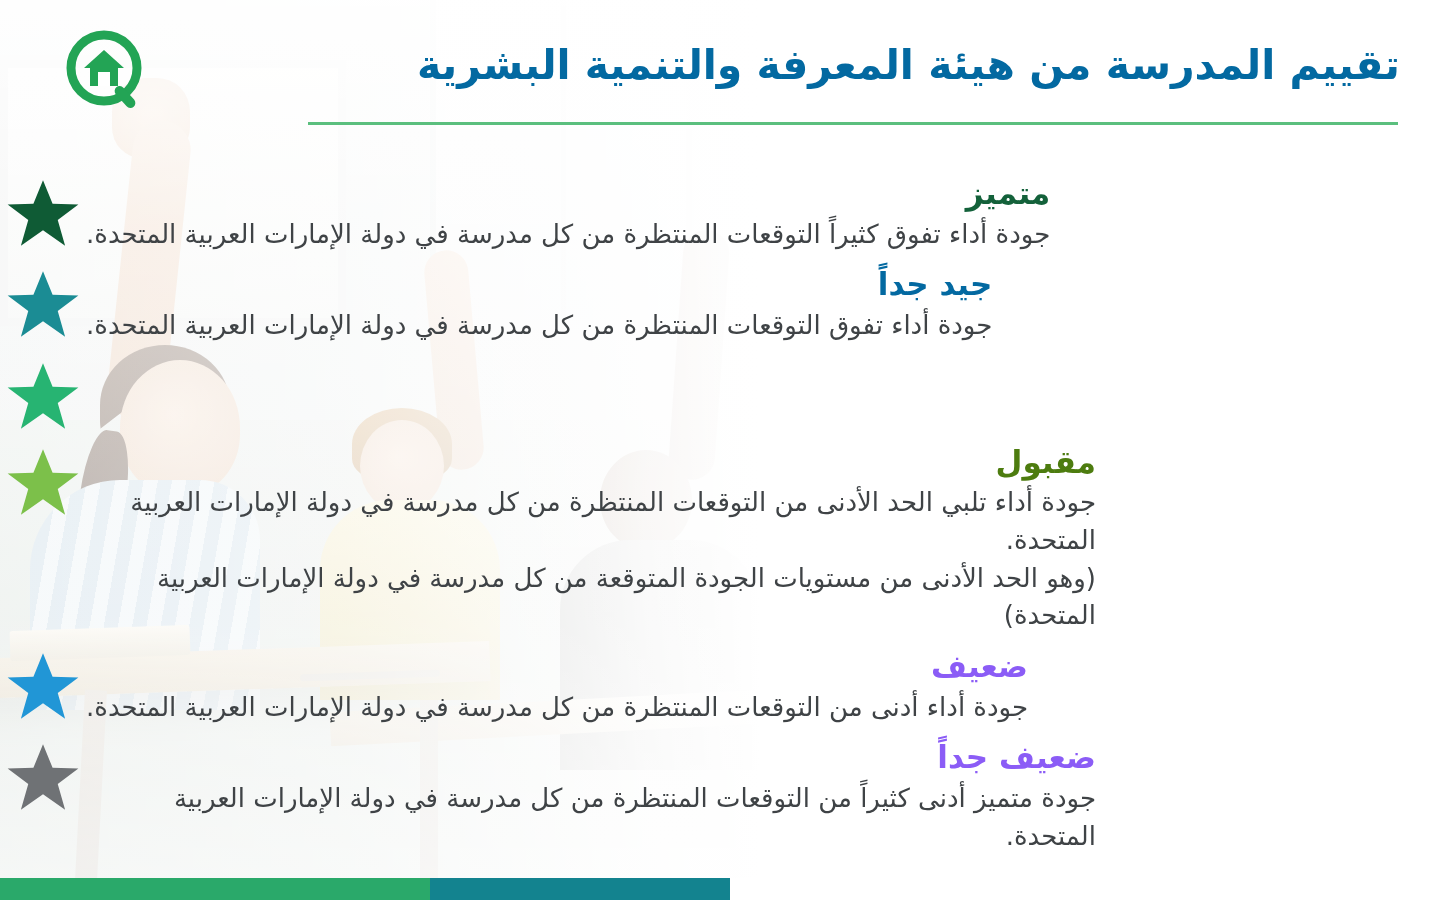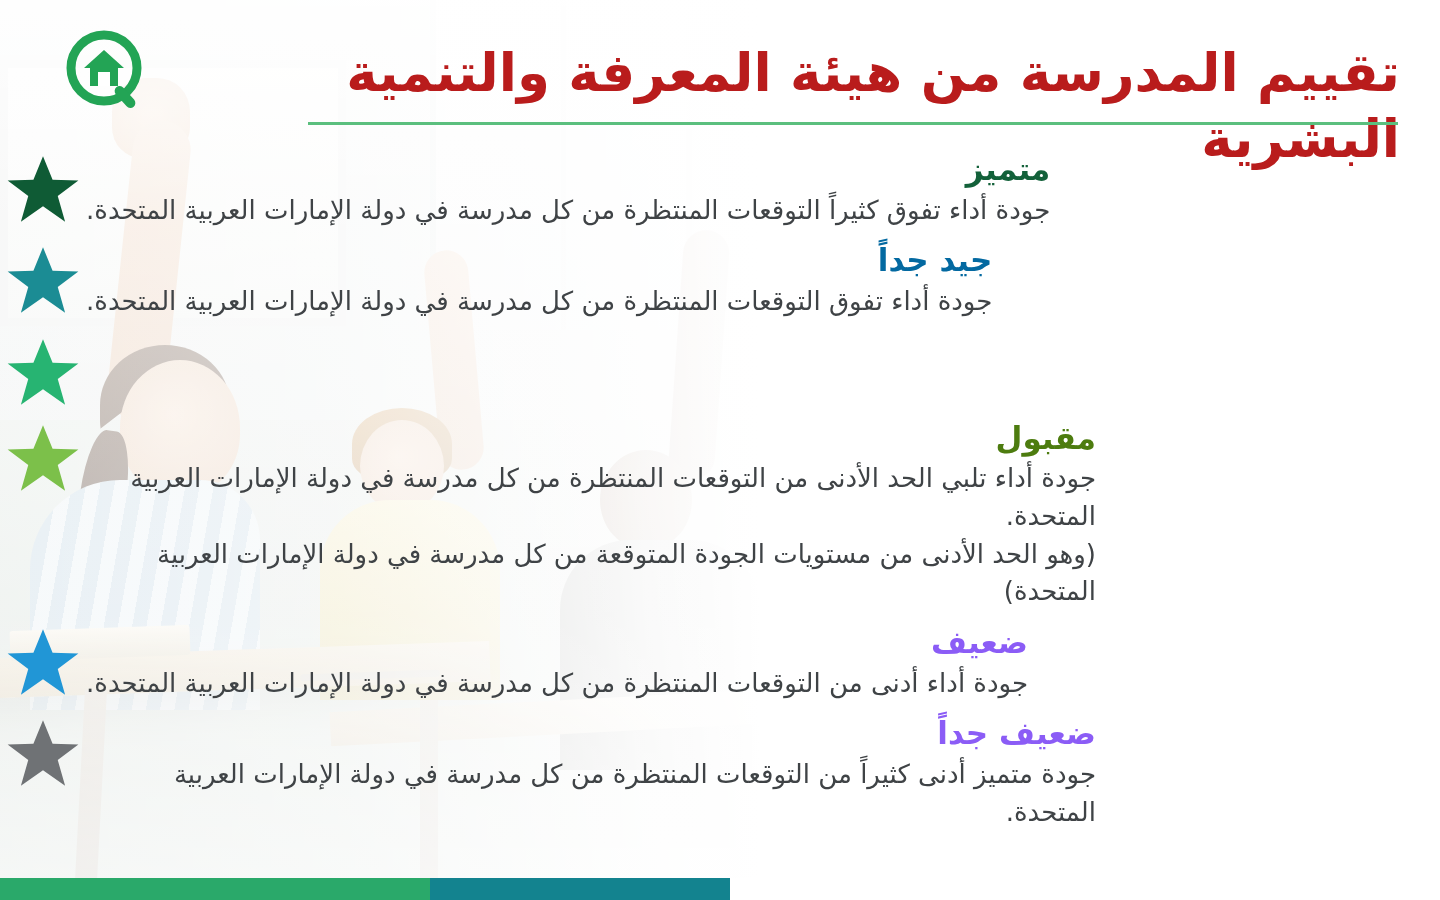--- a/index.html
+++ b/index.html
@@ -204,40 +204,40 @@
     height: 88px;
   }
   .logo svg { display: block; }
 
   .title {
     position: absolute;
     right: 40px;
     top: 40px;
     width: 1130px;
     text-align: right;
-    font-size: 53px;
+    font-size: 41px;
     font-weight: bold;
-    color: #b91c1c;
+    color: #0369a1;
     letter-spacing: 0;
     line-height: 1.25;
   }
   .title-rule {
     position: absolute;
     right: 42px;
     top: 122px;
     width: 1090px;
     height: 3px;
     background: #5bbf7e;
   }
 
   
   .rows {
     position: absolute;
     right: 0;
-    top: 152px;
+    top: 176px;
     width: 1440px;
   }
   .row {
     display: flex;
     flex-direction: row;
     align-items: flex-start;
     justify-content: flex-end;
     padding: 0 28px 0 0;
     margin-bottom: 14px;
   }

